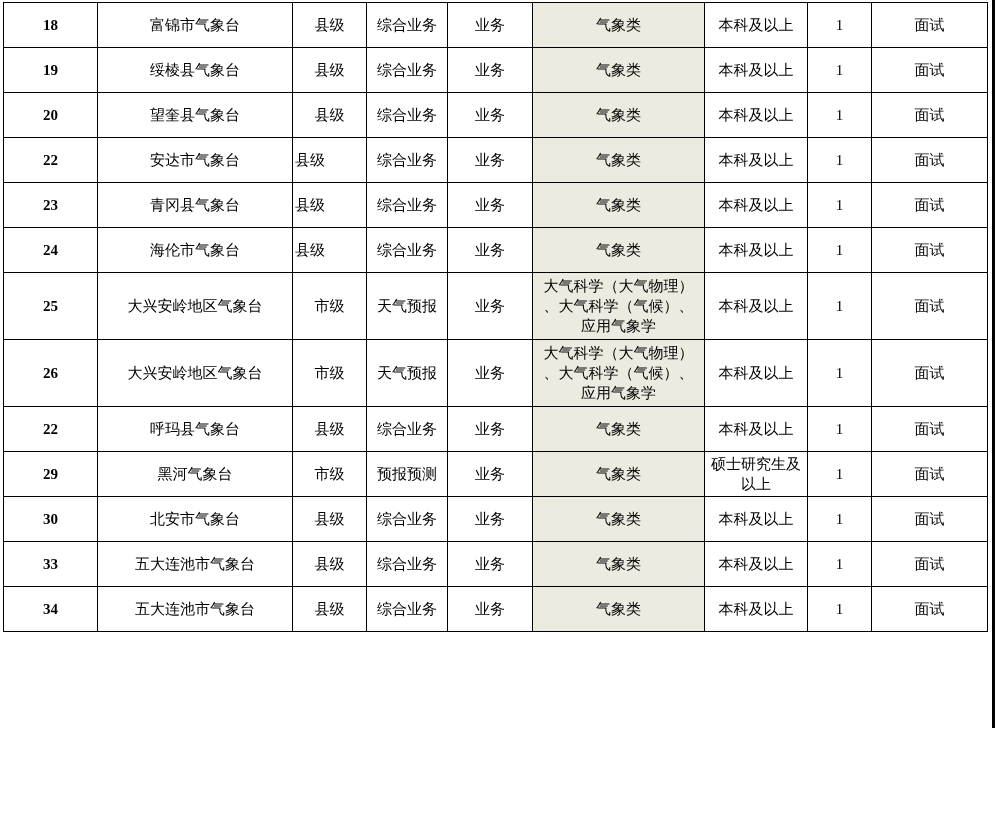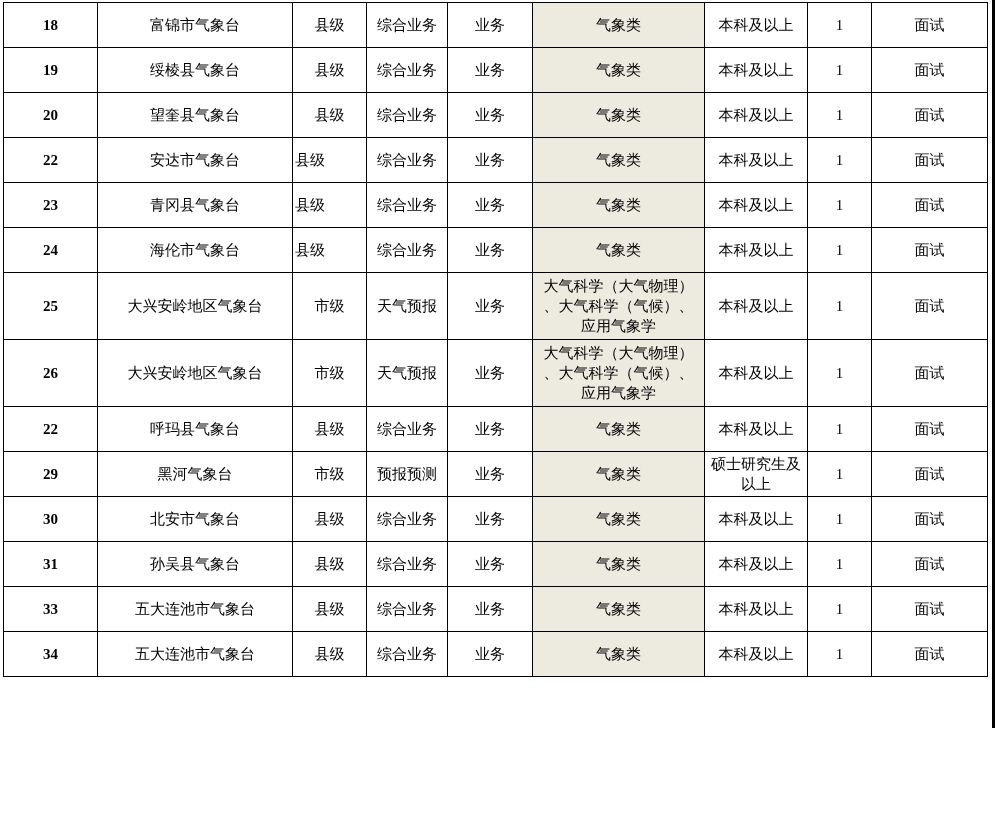--- a/index.html
+++ b/index.html
@@ -172,31 +172,20 @@
           <td class="cell-unit">北安市气象台</td>
           <td class="cell-level">县级</td>
           <td class="cell-position">综合业务</td>
           <td class="cell-category">业务</td>
           <td class="cell-major" style="background: rgb(237, 235, 224);">气象类</td>
           <td class="cell-education">本科及以上</td>
           <td class="cell-count">1</td>
           <td class="cell-exam">面试</td>
         </tr>
         <tr class="row">
-          <td class="cell-no">31</td>
-          <td class="cell-unit">孙吴县气象台</td>
-          <td class="cell-level">县级</td>
-          <td class="cell-position">综合业务</td>
-          <td class="cell-category">业务</td>
-          <td class="cell-major" style="background: rgb(237, 235, 224);">气象类</td>
-          <td class="cell-education">本科及以上</td>
-          <td class="cell-count">1</td>
-          <td class="cell-exam">面试</td>
-        </tr>
-        <tr class="row">
           <td class="cell-no">33</td>
           <td class="cell-unit">五大连池市气象台</td>
           <td class="cell-level">县级</td>
           <td class="cell-position">综合业务</td>
           <td class="cell-category">业务</td>
           <td class="cell-major" style="background: rgb(237, 235, 224);">气象类</td>
           <td class="cell-education">本科及以上</td>
           <td class="cell-count">1</td>
           <td class="cell-exam">面试</td>
         </tr>

